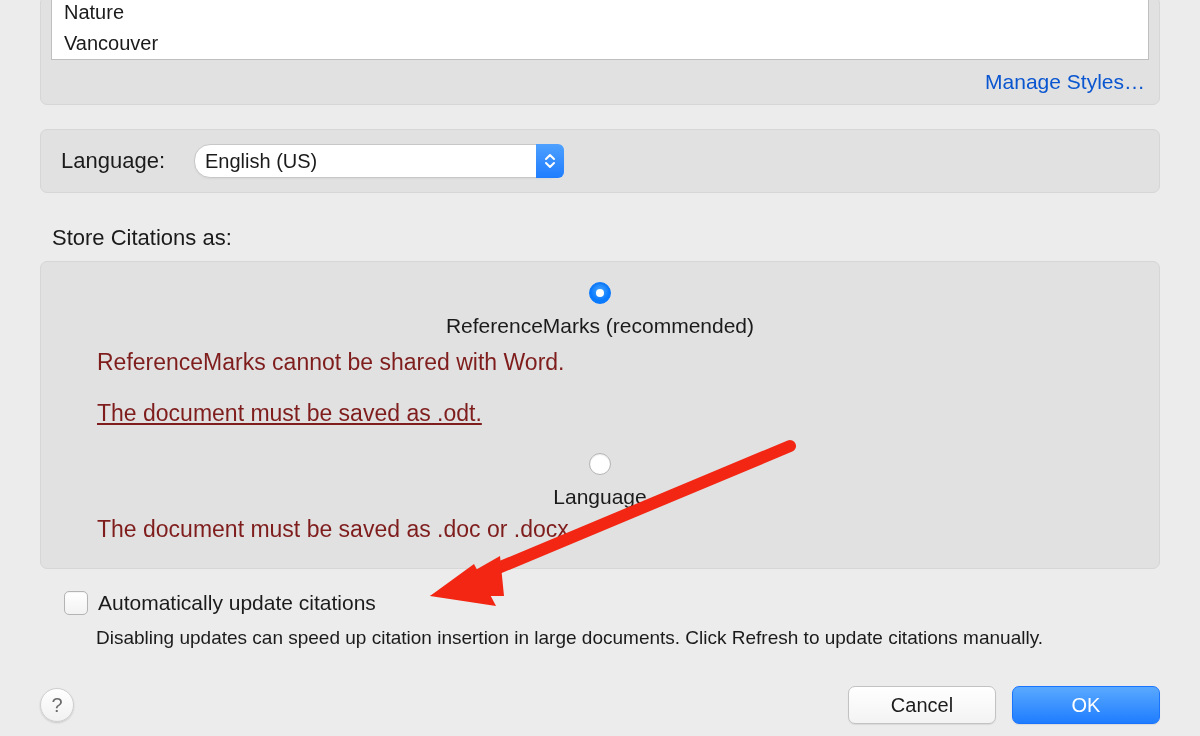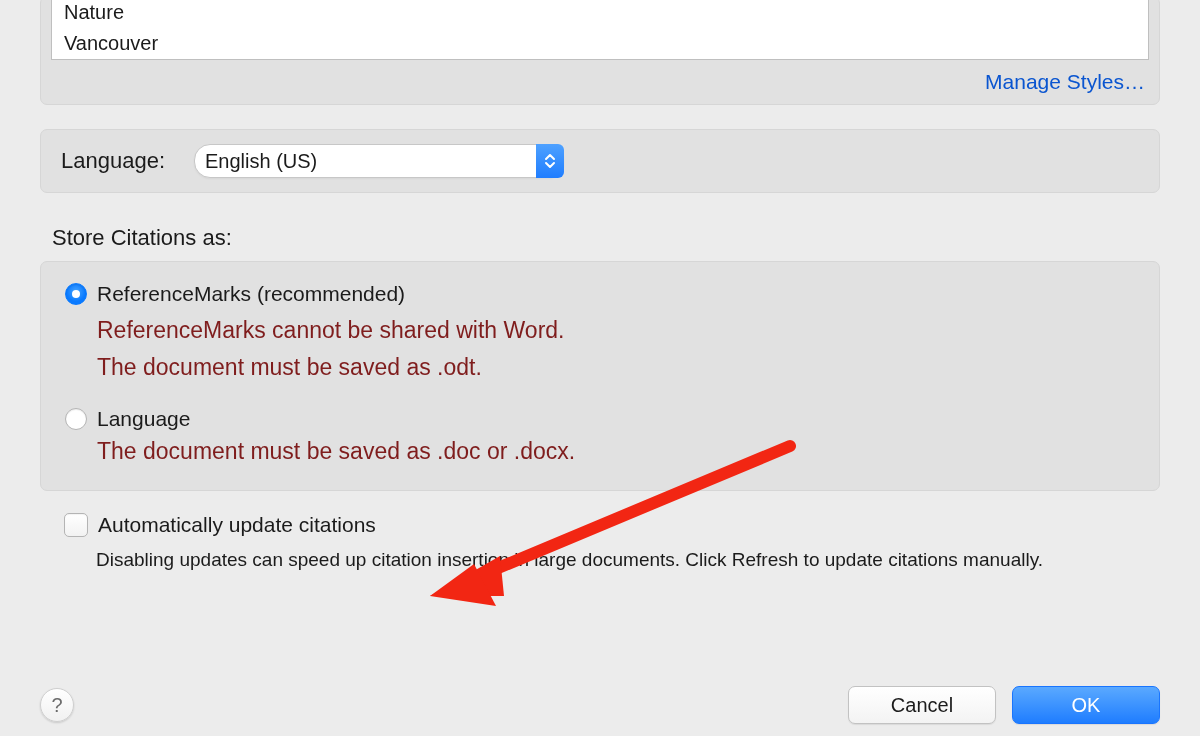--- a/index.html
+++ b/index.html
@@ -91,20 +91,21 @@
   .citations-panel {
     padding: 18px 24px 22px 24px;
   }
 
   .radio-row {
     display: flex;
     align-items: center;
     gap: 10px;
     margin-top: 2px;
     cursor: pointer;
+    flex-direction: column;
   }
   .radio-row.second { margin-top: 22px; }
   .radio {
     width: 22px; height: 22px;
     border-radius: 50%;
     border: 1px solid #b4b4b4;
     background: #fff;
     box-shadow: inset 0 1px 1px rgba(0,0,0,0.08);
     position: relative;
     flex: 0 0 auto;
@@ -230,21 +231,21 @@
 
 <div class="section-title">Store Citations as:</div>
 
 <div class="panel citations-panel">
 
   <div class="radio-row">
     <div class="radio checked"></div>
     <div class="radio-label">ReferenceMarks (recommended)</div>
   </div>
   <div class="desc">ReferenceMarks cannot be shared with Word.</div>
-  <div class="desc" style="margin-top:4px;">The document must be saved as .odt.</div>
+  <div class="desc" style="margin-top:18px;text-decoration:underline;">The document must be saved as .odt.</div>
 
   <div class="radio-row second">
     <div class="radio"></div>
     <div class="radio-label">Language</div>
   </div>
   <div class="desc" style="margin-top:4px;">The document must be saved as .doc or .docx.</div>
 
 </div>
 
 <div class="auto-update">

